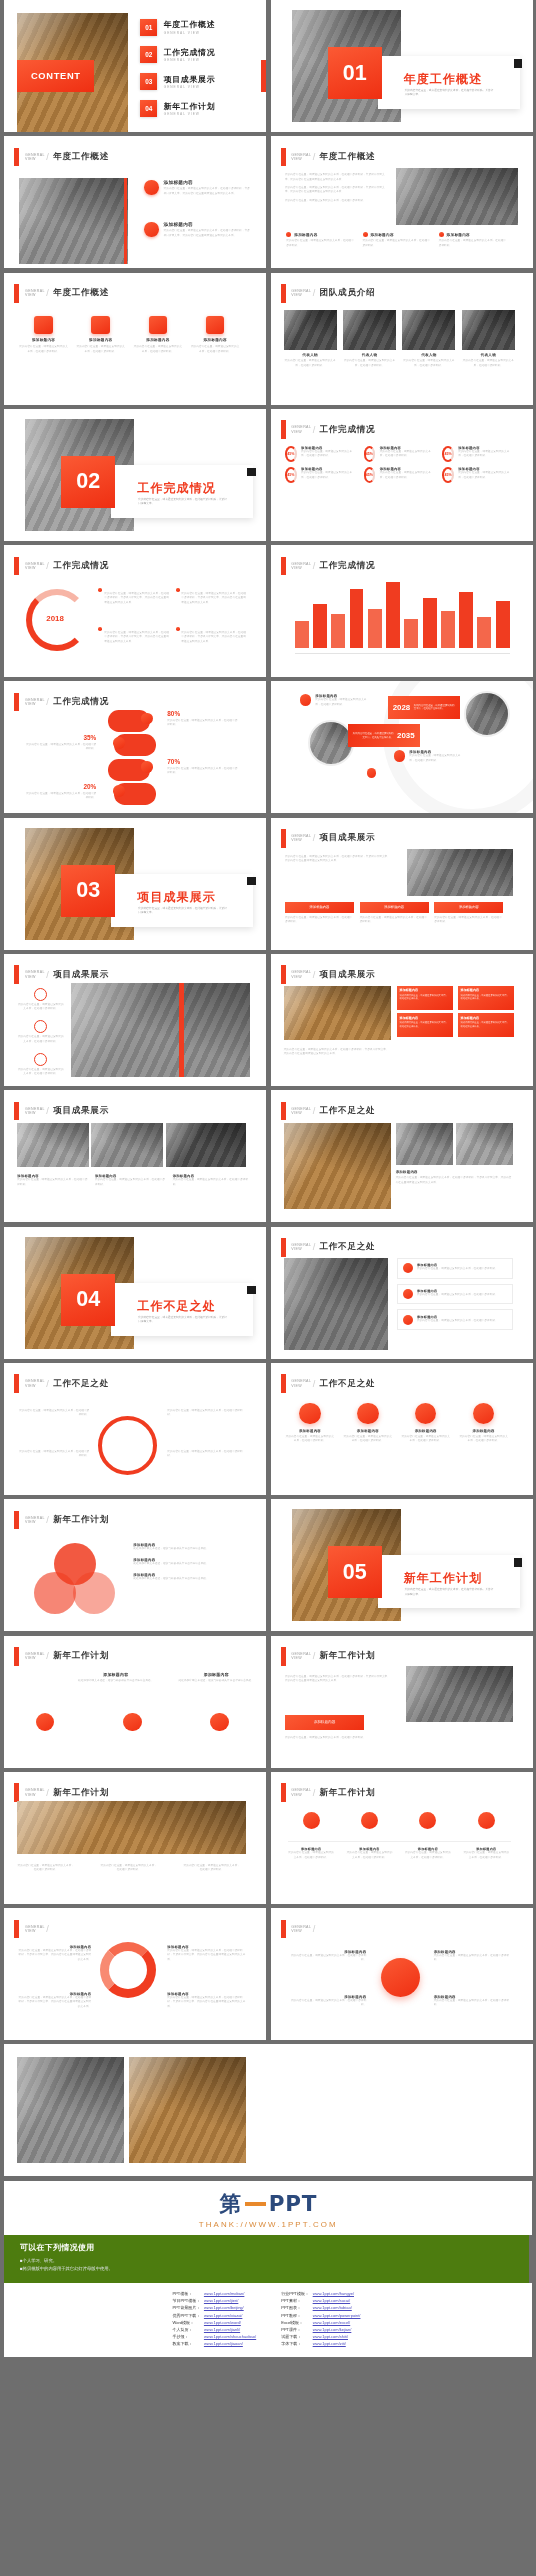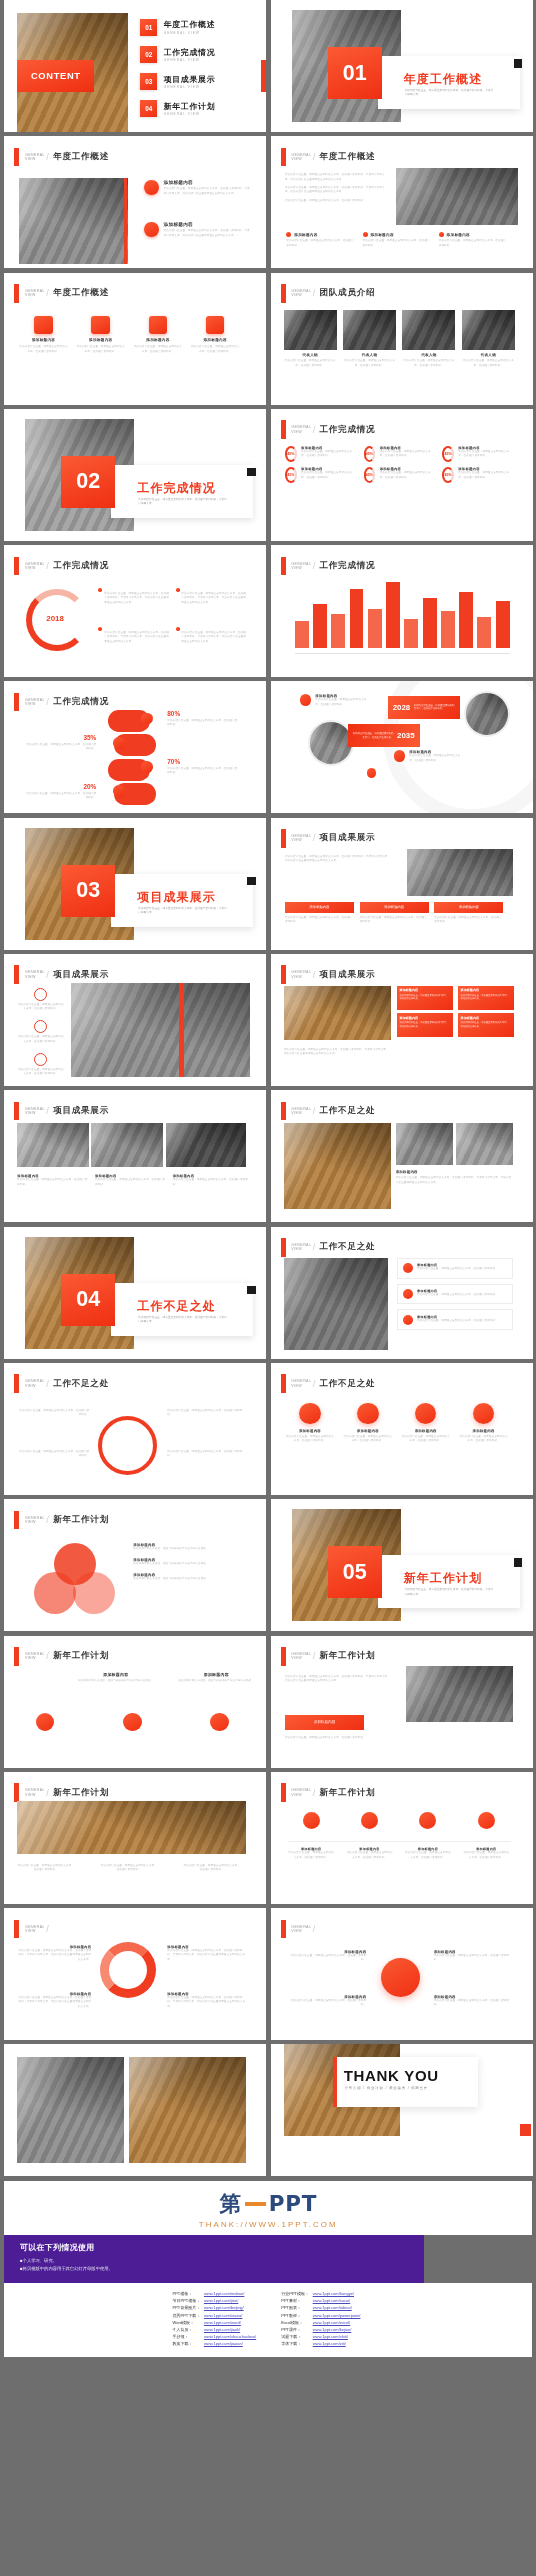--- a/index.html
+++ b/index.html
@@ -90,21 +90,21 @@
       box-shadow:0 2.1px 7.2px rgba(0,0,0,.13); }
   .sec .ttl{ position:absolute; left:133px; top:71px; z-index:4; color:#f03c20; font-size:12px; font-weight:bold; letter-spacing:1.1px;}
   .sec .sub{ position:absolute; left:134px; top:89px; z-index:4; width:90px; color:#9e9e9e; font-size:2.7px; line-height:4.3px;}
   .sec .blk{ position:absolute; left:243px; top:59px; width:8.6px; height:8.6px; background:#1b1b1b; z-index:5;}
 
   
   .brand{ background:#fff; width:528px; margin:0 4.3px; padding:8.6px 0 6.4px; text-align:center;}
   .brand .logo{ font-size:21.5px; font-weight:bold; color:#2c4a7c; letter-spacing:0.7px; font-family:"DejaVu Sans",sans-serif; display:inline-flex; align-items:center; gap:2.1px;}
   .brand .logo .dash{ display:inline-block; width:21.5px; height:3.6px; background:#e8892b; margin:0 0.7px;}
   .brand .url{ font-size:7.9px; color:#d98a3b; letter-spacing:2.1px; margin-top:1.4px;}
-  .useband{ background:#4c1d95; width:420px; margin:0 4.3px; padding:7.2px 15.7px 8.6px; color:#fff; display:flex;}
+  .useband{ background:#4d7c0f; width:525px; margin:0 4.3px; padding:7.2px 15.7px 8.6px; color:#fff; display:flex;}
   .useband .col{ flex:1;}
   .useband h4{ font-size:7.9px; margin-bottom:5px; letter-spacing:0.4px;}
   .useband p{ font-size:4.3px; margin:2.9px 0; color:#e3e7ef;}
   .links{ background:#fff; width:528px; margin:0 4.3px 0; padding:7.2px 0 10px; display:flex; justify-content:center; gap:21.5px;}
   .links table{ border-collapse:collapse;}
   .links td{ font-size:4px; padding:1.1px 3.6px 1.1px 0; color:#333; white-space:nowrap;}
   .links td.u{ color:#4a4ac0; text-decoration:underline;}
   .tail{ height:15.7px; }
 </style>
 </head>
@@ -909,28 +909,20 @@
         </div>
     </div>
   </div>
 
   <div class="row">
     <div class="slide">
       <div class="img office" style="left:13px;top:13px;width:107px;height:106px;"></div>
       <div class="img desk" style="left:125px;top:13px;width:117px;height:106px;"></div>
     </div>
 
-    <div class="slide">
-      <div class="img desk" style="left:13px;top:-1.4px;width:116px;height:93px;"></div>
-      <div style="position:absolute;left:62px;top:13px;width:4.3px;height:50px;background:#f03c20;z-index:3;"></div>
-      <div style="position:absolute;left:64px;top:13px;width:143px;height:50px;background:#fff;box-shadow:0 2.1px 8.6px rgba(0,0,0,.12);z-index:2;"></div>
-      <div style="position:absolute;left:73px;top:23px;z-index:4;color:#151515;font-size:15px;font-weight:bold;letter-spacing:0.7px;font-family:'Liberation Sans',sans-serif;">THANK YOU</div>
-      <div style="position:absolute;left:74px;top:42px;z-index:4;color:#777;font-size:3.3px;letter-spacing:0.9px;">公司介绍  /  创业计划  /  商业融资  /  招商合作</div>
-      <div style="position:absolute;left:249px;top:80px;width:11.4px;height:11.4px;background:#f03c20;"></div>
-    </div>
   </div>
 
   <div class="brand">
     <div class="logo">
       <span>第</span>
       <span class="dash"></span>
       <span>PPT</span>
     </div>
     <div class="url">THANK://WWW.1PPT.COM</div>
   </div>

